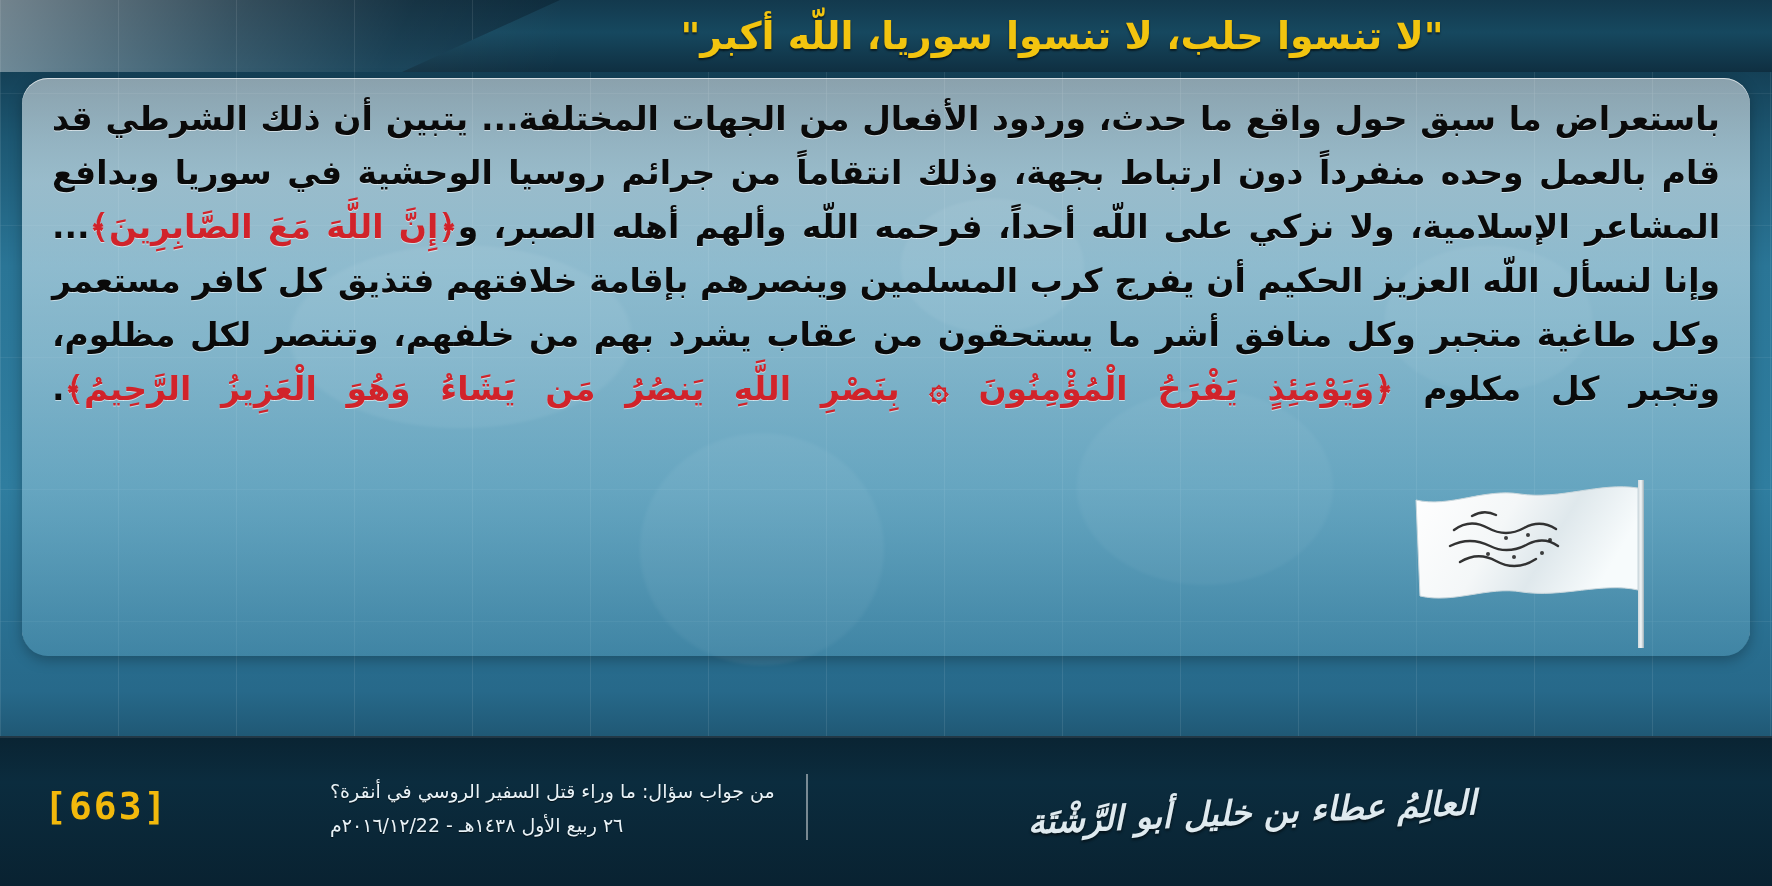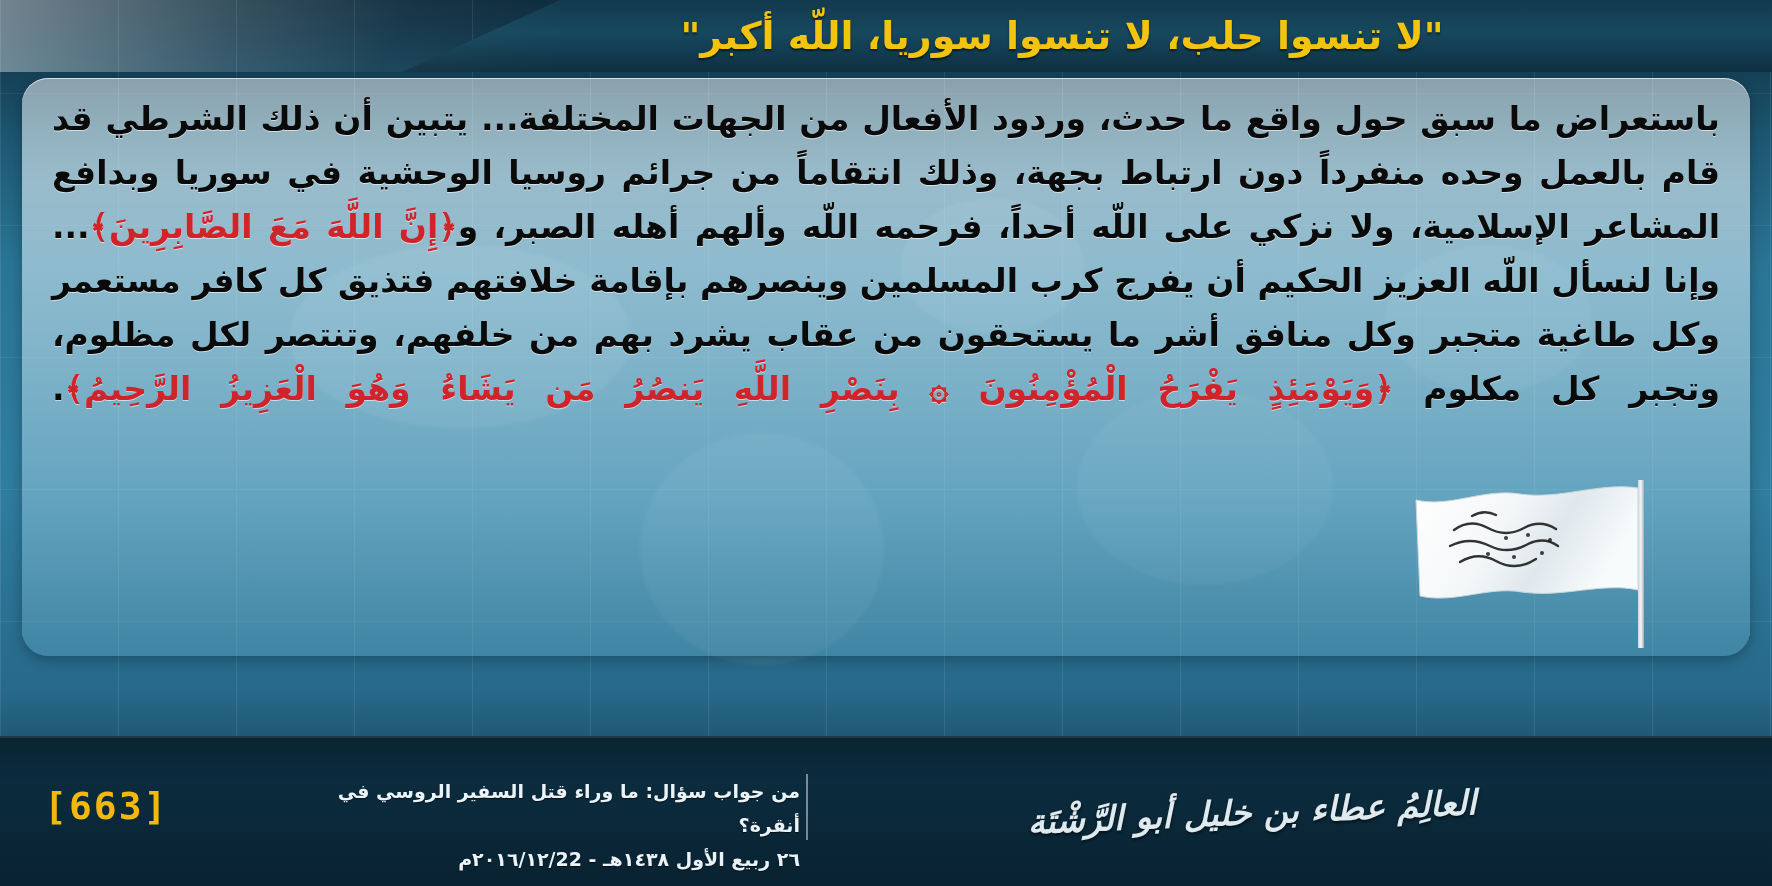--- a/index.html
+++ b/index.html
@@ -87,22 +87,22 @@
     background:linear-gradient(180deg,#0a2433 0%,#0b2c3e 30%,#092231 100%);
     border-top:2px solid rgba(255,255,255,.10);
   }
   .logo-badge{
     position:absolute;left:44px;top:46px;
     color:#f2b90c;font-weight:bold;font-size:38px;letter-spacing:2px;
     font-family:"DejaVu Sans Mono","Liberation Mono",monospace;
   }
   .footer-meta{
     position:absolute;left:330px;top:36px;width:470px;
-    direction:rtl;text-align:right;color:#e9f3f8;
-    font-size:19px;font-weight:bold;line-height:34px;
+    direction:rtl;text-align:left;color:#e9f3f8;
+    font-size:19px;font-weight:normal;line-height:34px;
     text-shadow:0 1px 1px rgba(0,0,0,.6);
   }
   .footer-divider{
     position:absolute;left:806px;top:36px;width:2px;height:66px;
     background:rgba(255,255,255,.45);
   }
   .signature{
     position:absolute;right:200px;top:24px;width:640px;height:100px;
   }
   .sig-caption{

